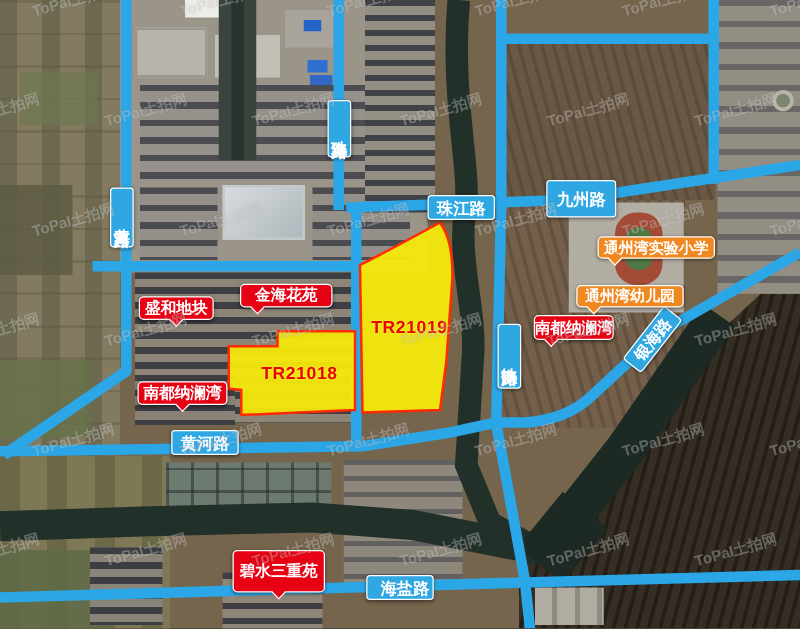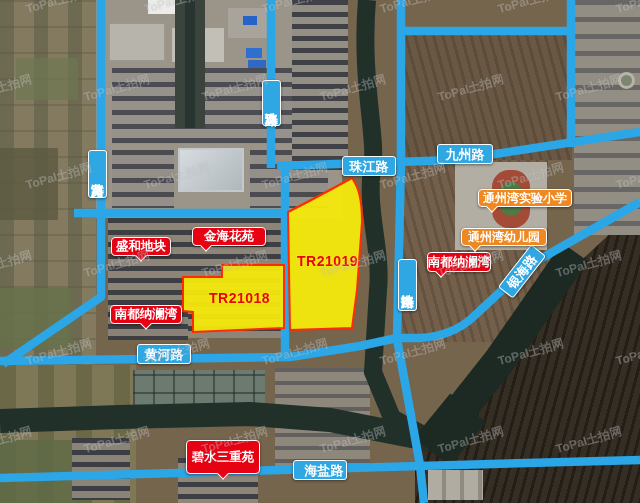--- a/index.html
+++ b/index.html
@@ -128,21 +128,21 @@
     <polygon points="183,277 222,277 222,265 284,265 284,328 193,332 193,312 183,311" fill="#f4e90c" fill-opacity="0.95" stroke="#ff2a00" stroke-width="2"></polygon>
     <path d="M288,212 C300,206 330,190 352,178 C359,188 362,200 362,222 L357,290 L352,328 L290,330 Z" fill="#f4e90c" fill-opacity="0.95" stroke="#ff2a00" stroke-width="2"></path>
   </svg>
 
   <div class="parcel-id" style="left:209px;top:290px;">TR21018</div>
   <div class="parcel-id" style="left:297px;top:253px;">TR21019</div>
 
   <div class="lbl road-lbl vert" style="left:262px;top:80px;height:46px;">珠海路</div>
   <div class="lbl road-lbl vert" style="left:88px;top:150px;height:48px;">黄海路</div>
   <div class="lbl road-lbl" style="left:342px;top:156px;width:54px;height:20px;">珠江路</div>
-  <div class="lbl road-lbl" style="left:437px;top:144px;width:56px;height:20px;">九州路</div>
+  <div class="lbl road-lbl" style="left:437px;top:144px;width:56px;height:30px;">九州路</div>
   <div class="lbl road-lbl vert" style="left:398px;top:259px;height:52px;">扶海路</div>
   <div class="lbl road-lbl" style="left:495px;top:262px;width:54px;height:19px;transform:rotate(-52deg);">银海路</div>
   <div class="lbl road-lbl" style="left:137px;top:344px;width:54px;height:20px;">黄河路</div>
   <div class="lbl road-lbl" style="left:293px;top:460px;width:54px;height:20px;padding-left:12px;">海盐路</div>
 
   <div class="lbl estate-lbl tail-c" style="left:111px;top:237px;width:60px;height:19px;">盛和地块</div>
   <div class="lbl estate-lbl tail-l" style="left:192px;top:227px;width:74px;height:19px;">金海花苑</div>
   <div class="lbl estate-lbl tail-c" style="left:110px;top:305px;width:72px;height:19px;">南都纳澜湾</div>
   <div class="lbl estate-lbl tail-l" style="left:427px;top:252px;width:64px;height:20px;">南都纳澜湾</div>
   <div class="lbl estate-lbl tail-c" style="left:186px;top:440px;width:74px;height:34px;">碧水三重苑</div>

